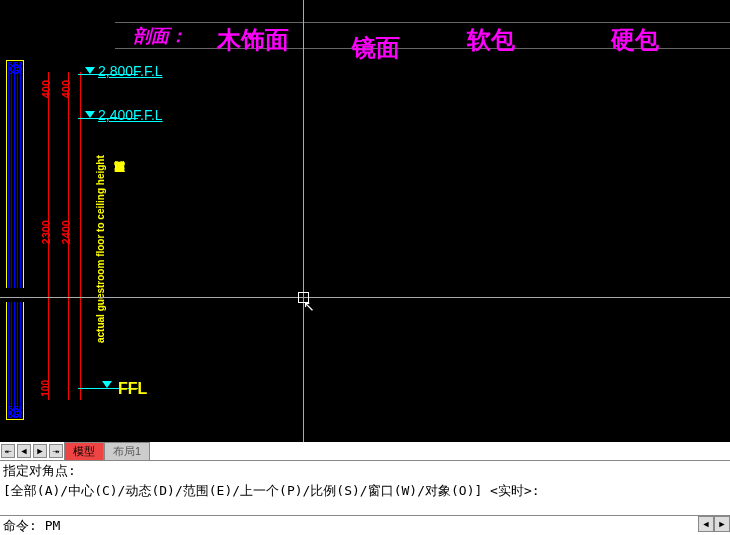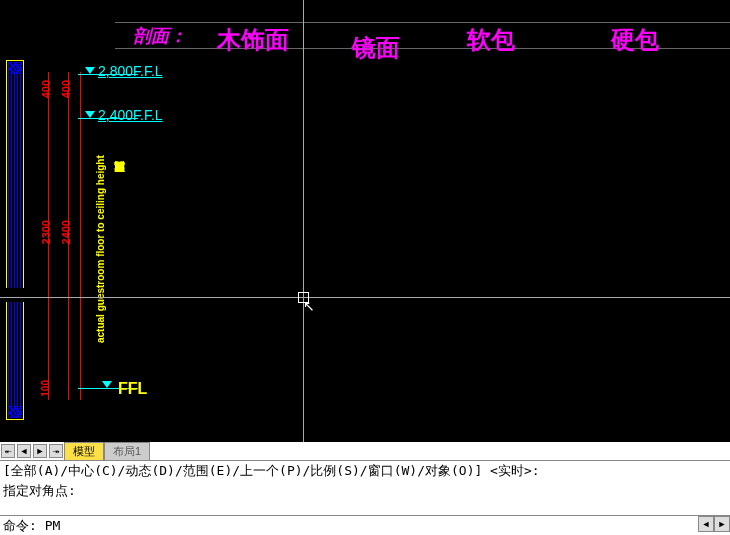--- a/index.html
+++ b/index.html
@@ -20,21 +20,21 @@
 .note-text { position: absolute; color: #ff0; font-size: 10px; writing-mode: vertical-rl; transform: rotate(180deg); font-weight: bold; white-space: nowrap; }
 .level-line { position: absolute; height: 1px; background: #0ff; }
 .level-text { position: absolute; color: #0ff; font-size: 14px; text-decoration: underline; }
 .level-tri { position: absolute; width: 0; height: 0; border-left: 5px solid transparent; border-right: 5px solid transparent; border-top: 7px solid #0ff; }
 .crosshair-h { position: absolute; left: 0; width: 730px; height: 1px; background: #aaa; }
 .crosshair-v { position: absolute; top: 0; height: 442px; width: 1px; background: #aaa; }
 .pickbox { position: absolute; width: 11px; height: 11px; border: 1px solid #fff; }
 .cursor-arrow { position: absolute; color: #fff; font-size: 14px; }
 .tabs { position: absolute; top: 442px; left: 0; width: 730px; height: 18px; background: #fff; display: flex; align-items: center; font-size: 11px; }
 .tab-btn { width: 14px; height: 14px; border: 1px solid #888; background: #ddd; margin: 0 1px; display: flex; align-items: center; justify-content: center; font-size: 9px; color: #000; }
-.tab { padding: 1px 8px; border: 1px solid #888; background: #fde047; color: #000; font-size: 11px; }
+.tab { padding: 1px 8px; border: 1px solid #888; background: #ef4444; color: #000; font-size: 11px; }
 .tab.inactive { background: #ccc; color: #555; }
 .cmdwin { position: absolute; top: 460px; left: 0; width: 730px; height: 75px; background: #fff; border-top: 1px solid #888; }
 .cmd-line { font-size: 13px; color: #000; padding: 1px 3px; font-family: "SimSun", monospace; }
 .cmd-input-row { position: absolute; bottom: 0; left: 0; right: 0; border-top: 1px solid #888; display: flex; }
 .cmd-input { flex: 1; border: none; font-size: 13px; padding: 2px 3px; font-family: "SimSun", monospace; outline: none; }
 .scroll-btn { width: 16px; height: 16px; background: #ddd; border: 1px solid #888; font-size: 9px; display: flex; align-items: center; justify-content: center; }
 .ffl-text { position: absolute; color: #ff0; font-size: 16px; font-weight: bold; }
 </style>
 </head>
 <body>
@@ -93,20 +93,20 @@
 <div class="tabs">
   <div class="tab-btn">⯬</div>
   <div class="tab-btn">◄</div>
   <div class="tab-btn">►</div>
   <div class="tab-btn">⯮</div>
   <div class="tab">模型</div>
   <div class="tab inactive">布局1</div>
 </div>
 
 <div class="cmdwin">
+  <div class="cmd-line">指定对角点:</div>
   <div class="cmd-line">[全部(A)/中心(C)/动态(D)/范围(E)/上一个(P)/比例(S)/窗口(W)/对象(O)] &lt;实时&gt;:</div>
-  <div class="cmd-line">指定对角点:</div>
   <div class="cmd-input-row">
     <input class="cmd-input" value="命令: PM" style="">
     <div class="scroll-btn">◄</div>
     <div class="scroll-btn">►</div>
   </div>
 </div>
 
 </body></html>

